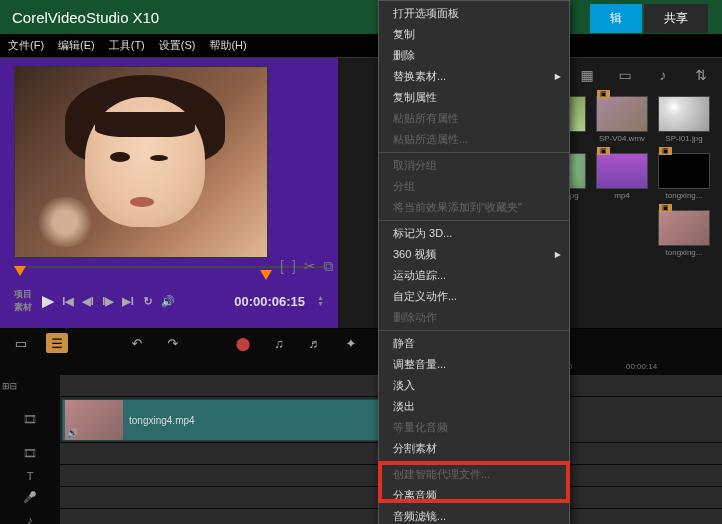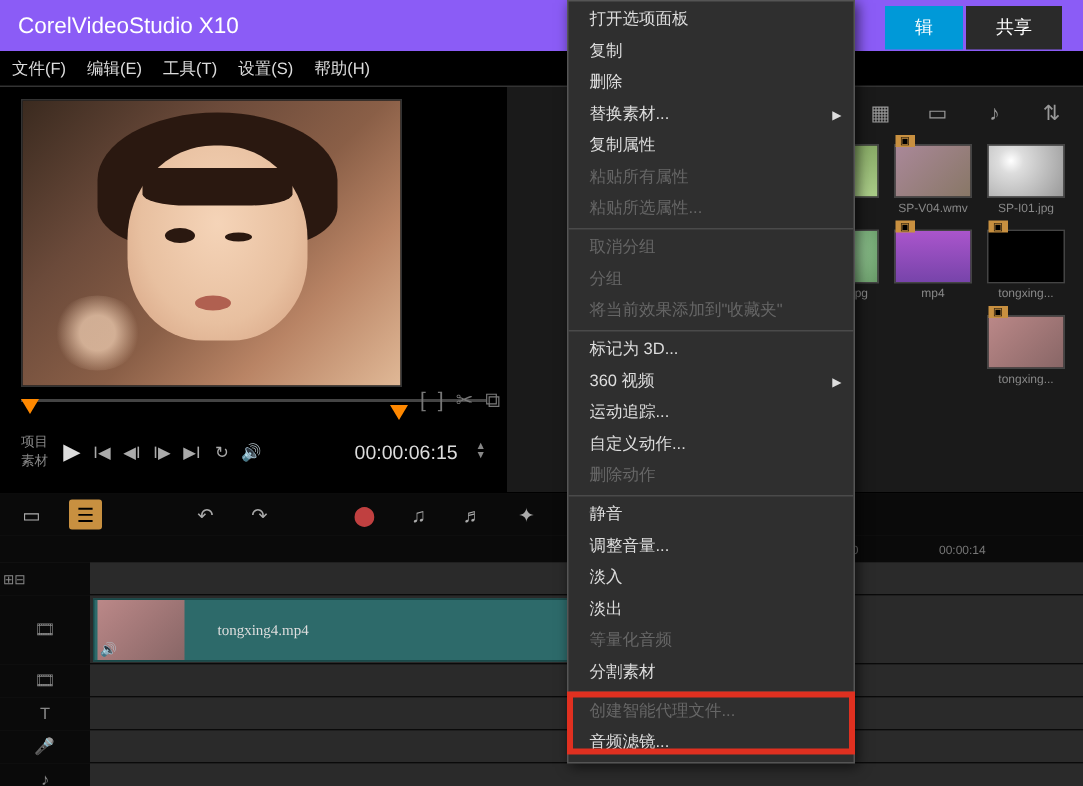--- a/index.html
+++ b/index.html
@@ -1,32 +1,32 @@
 <!DOCTYPE html>
 <html><head>
 <meta charset="utf-8">
 <style>
 * { margin: 0; padding: 0; box-sizing: border-box; font-family: "Microsoft YaHei", Arial, sans-serif; }
 body { width: 722px; height: 524px; background: #1a1a1a; color: #ccc; font-size: 11px; overflow: hidden; position: relative; }
 
-.titlebar { height: 34px; background: #8b5cf6; display: flex; align-items: center; padding: 0 12px; }
+.titlebar { height: 34px; background: #14532d; display: flex; align-items: center; padding: 0 12px; }
 .brand { font-size: 15px; color: #fff; }
 .brand .corel { font-weight: 300; }
 .brand .vs { font-weight: 500; }
 .brand .x10 { font-weight: 300; margin-left: 4px; }
 
 .top-tabs { position: absolute; top: 4px; right: 14px; display: flex; gap: 2px; }
 .top-tab { padding: 6px 20px; font-size: 12px; color: #fff; background: #2a2a2a; cursor: pointer; }
 .top-tab.active { background: #0099d8; }
 
 .menubar { height: 24px; background: #000; display: flex; align-items: center; padding: 0 8px; border-bottom: 1px solid #333; }
 .menubar span { margin-right: 14px; font-size: 11px; color: #ddd; cursor: pointer; }
 
 .main { display: flex; height: 270px; }
-.preview-pane { width: 370px; background: #000000; padding: 8px 14px; }
+.preview-pane { width: 370px; background: #4c1d95; padding: 8px 14px; font-weight: bold; }
 .preview-img { width: 254px; height: 192px; background: linear-gradient(135deg,#3a2a1f 0%,#6b4a3a 30%,#8a5f47 55%,#b98465 75%,#e0b896 100%); position: relative; overflow: hidden; border: 1px solid #333; }
 .face { position: absolute; top: 30px; left: 70px; width: 120px; height: 130px; background: radial-gradient(ellipse at 50% 40%,#f5d4b8 0%,#e8c0a0 60%,#d4a080 100%); border-radius: 48% 48% 42% 42%; }
 .hair { position: absolute; top: 8px; left: 50px; width: 160px; height: 90px; background: #2a1810; border-radius: 50% 50% 30% 30%; }
 .bangs { position: absolute; top: 45px; left: 80px; width: 100px; height: 25px; background: #2a1810; border-radius: 0 0 30% 30%; }
 .eye-l { position: absolute; top: 85px; left: 95px; width: 20px; height: 10px; background: #2a1810; border-radius: 50%; }
 .eye-r { position: absolute; top: 88px; left: 135px; width: 18px; height: 6px; background: #2a1810; border-radius: 50%; }
 .mouth { position: absolute; top: 130px; left: 115px; width: 24px; height: 10px; background: #b06050; border-radius: 50%; }
 .bubble-hand { position: absolute; bottom: 10px; left: 20px; width: 60px; height: 50px; background: radial-gradient(circle,#f5d4b8 30%,transparent 70%); border-radius: 50%; opacity: .7; }
 
 .scrub { margin-top: 4px; height: 16px; position: relative; }
@@ -67,21 +67,21 @@
 .tl-ruler { height: 18px; background: #0a0a0a; display: flex; align-items: center; padding-left: 60px; font-size: 8px; color: #777; }
 .tl-ruler span { width: 100px; }
 .tracks { background: #1a1a1a; }
 .track { height: 46px; display: flex; border-bottom: 1px solid #0a0a0a; }
 .track.small { height: 22px; }
 .track-head { width: 60px; background: #0a0a0a; display: flex; align-items: center; justify-content: center; gap: 4px; color: #888; position: relative; }
 .track-head .expand { position: absolute; left: 2px; font-size: 9px; }
 .track-body { flex: 1; background: #2a2a2a; position: relative; }
 .clip { position: absolute; top: 2px; left: 2px; height: 42px; background: #2d6a6a; border: 1px solid #1a4a4a; display: flex; align-items: center; width: 480px; }
 .clip-thumb { width: 58px; height: 40px; background: linear-gradient(135deg,#b88,#866); margin: 0 2px; }
-.clip-label { font-size: 10px; color: #ddd; margin-left: 20px; font-family: Liberation Serif, serif; }
+.clip-label { font-size: 10px; color: #ddd; margin-left: 4px; }
 .sound-icon { position: absolute; left: 4px; bottom: 2px; font-size: 9px; color: #ff8800; }
 
 
 .context-menu { position: absolute; top: 0; left: 378px; width: 192px; background: #2f2f2f; border: 1px solid #555; box-shadow: 2px 2px 8px rgba(0,0,0,.6); z-index: 100; padding: 2px 0; }
 .cm-item { padding: 3px 14px; font-size: 11px; color: #ddd; cursor: pointer; position: relative; line-height: 15px; }
 .cm-item.disabled { color: #666; cursor: default; }
 .cm-item.submenu::after { content: "▶"; position: absolute; right: 8px; font-size: 8px; }
 .cm-sep { height: 1px; background: #4a4a4a; margin: 2px 0; }
 
 .red-box { position: absolute; top: 461px; left: 378px; width: 192px; height: 42px; border: 4px solid #e03020; z-index: 101; pointer-events: none; }
@@ -290,17 +290,18 @@
   <div class="cm-item disabled">删除动作</div>
   <div class="cm-sep"></div>
   <div class="cm-item">静音</div>
   <div class="cm-item">调整音量...</div>
   <div class="cm-item">淡入</div>
   <div class="cm-item">淡出</div>
   <div class="cm-item disabled">等量化音频</div>
   <div class="cm-item">分割素材</div>
   <div class="cm-sep"></div>
   <div class="cm-item disabled">创建智能代理文件...</div>
+  <div class="cm-item">分离音频</div>
   <div class="cm-item">音频滤镜...</div>
 
 </div>
 
 <div class="red-box"></div>
 
 </body></html>

